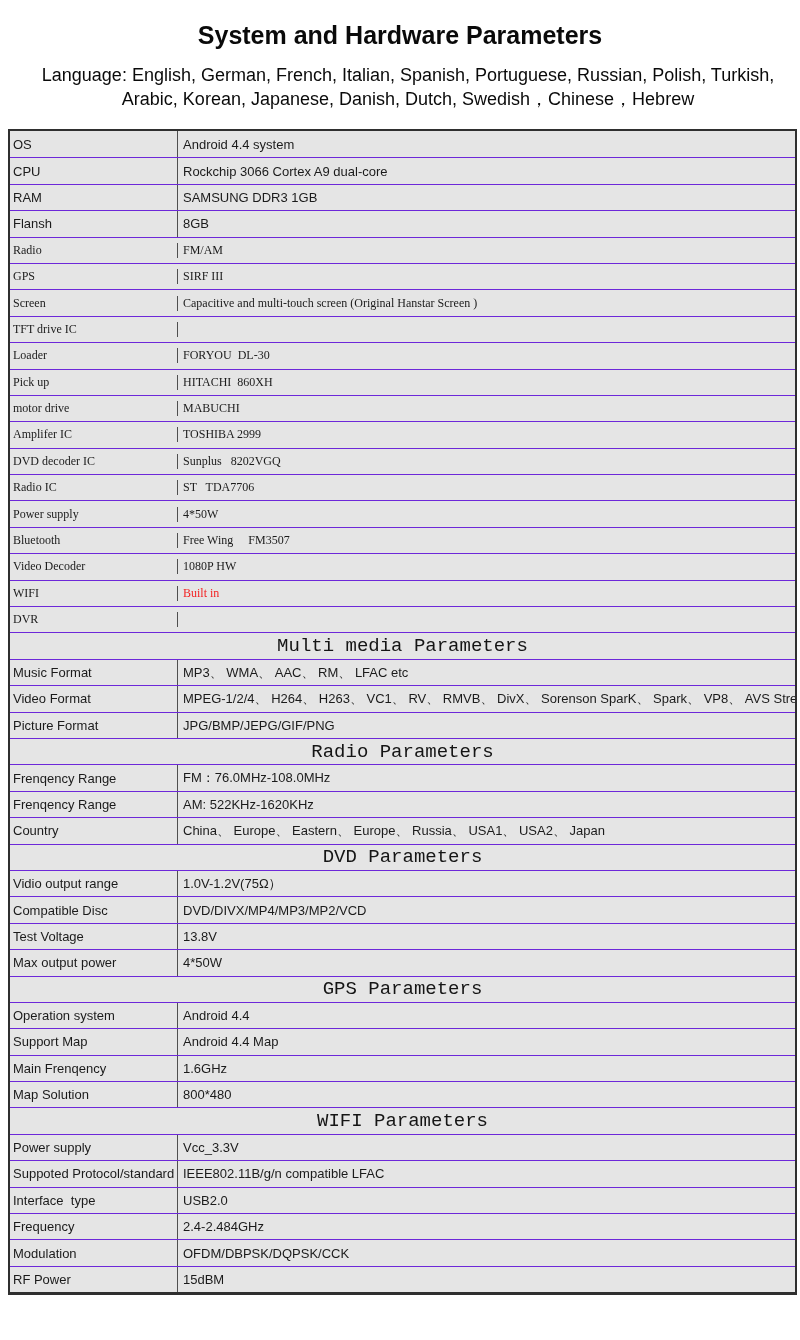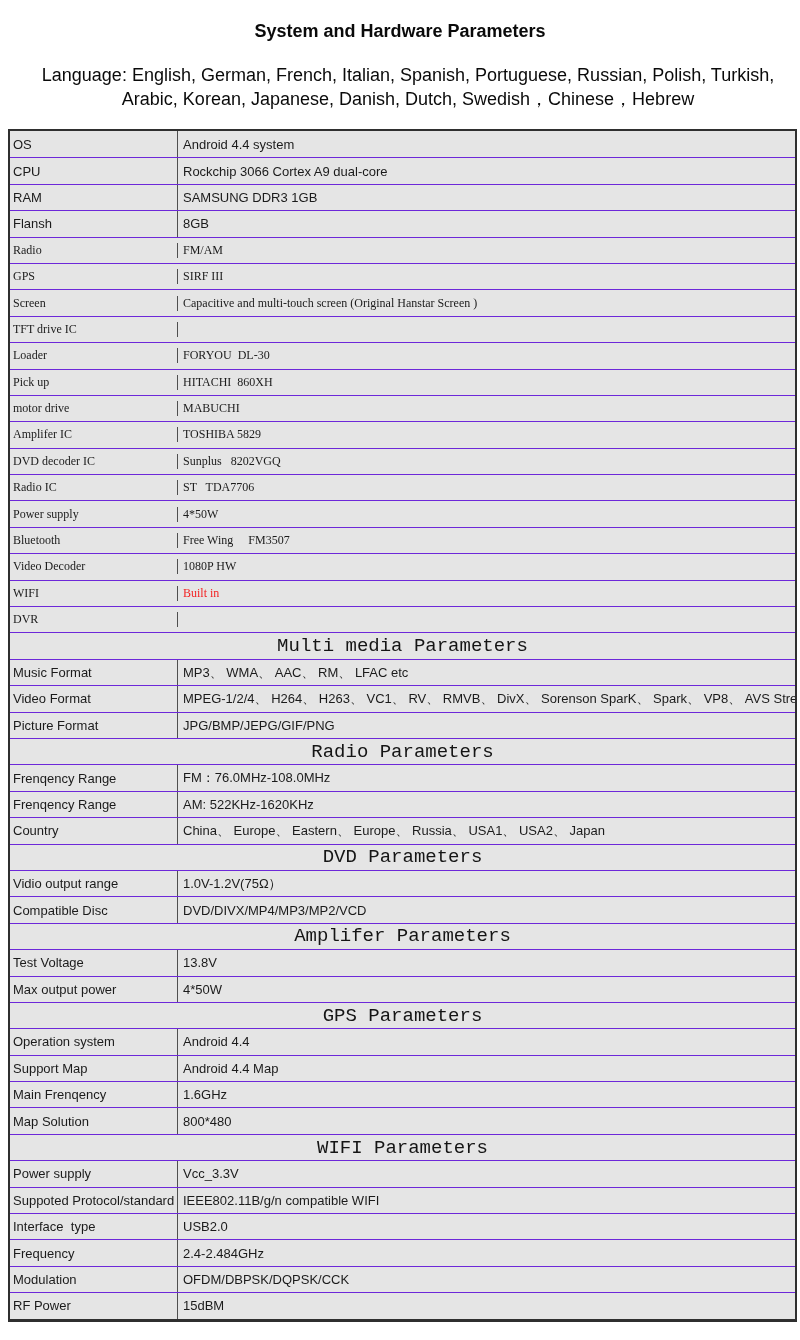--- a/index.html
+++ b/index.html
@@ -14,21 +14,21 @@
     overflow: hidden;
     color: #1b1b1b;
     font-family: "Liberation Sans", sans-serif;
   }
   .page-title {
     position: absolute;
     top: 21px;
     left: 0;
     width: 100%;
     text-align: center;
-    font-size: 18px;
+    font-size: 25px;
     font-weight: bold;
     color: #0a0a0a;
     font-family: "Liberation Sans", sans-serif;
   }
   .language-block {
     position: absolute;
     top: 64px;
     left: 8px;
     width: 100%;
     text-align: center;
@@ -141,21 +141,21 @@
     <div class="row kv-row serif">
       <div class="cell label-cell">Pick up</div>
       <div class="cell value-cell">HITACHI  860XH</div>
     </div>
     <div class="row kv-row serif">
       <div class="cell label-cell">motor drive</div>
       <div class="cell value-cell">MABUCHI</div>
     </div>
     <div class="row kv-row serif">
       <div class="cell label-cell">Amplifer IC</div>
-      <div class="cell value-cell">TOSHIBA 5829</div>
+      <div class="cell value-cell">TOSHIBA 2999</div>
     </div>
     <div class="row kv-row serif">
       <div class="cell label-cell">DVD decoder IC</div>
       <div class="cell value-cell">Sunplus   8202VGQ</div>
     </div>
     <div class="row kv-row serif">
       <div class="cell label-cell">Radio IC</div>
       <div class="cell value-cell">ST   TDA7706</div>
     </div>
     <div class="row kv-row serif">
@@ -211,23 +211,20 @@
       <div class="section-cell">DVD Parameters</div>
     </div>
     <div class="row kv-row sans">
       <div class="cell label-cell">Vidio output range</div>
       <div class="cell value-cell">1.0V-1.2V(75Ω）</div>
     </div>
     <div class="row kv-row sans">
       <div class="cell label-cell">Compatible Disc</div>
       <div class="cell value-cell">DVD/DIVX/MP4/MP3/MP2/VCD</div>
     </div>
-    <div class="row section-row">
-      <div class="section-cell">Amplifer Parameters</div>
-    </div>
     <div class="row kv-row sans">
       <div class="cell label-cell">Test Voltage</div>
       <div class="cell value-cell">13.8V</div>
     </div>
     <div class="row kv-row sans">
       <div class="cell label-cell">Max output power</div>
       <div class="cell value-cell">4*50W</div>
     </div>
     <div class="row section-row">
       <div class="section-cell">GPS Parameters</div>
@@ -250,21 +247,21 @@
     </div>
     <div class="row section-row">
       <div class="section-cell">WIFI Parameters</div>
     </div>
     <div class="row kv-row sans">
       <div class="cell label-cell">Power supply</div>
       <div class="cell value-cell">Vcc_3.3V</div>
     </div>
     <div class="row kv-row sans">
       <div class="cell label-cell">Suppoted Protocol/standard</div>
-      <div class="cell value-cell">IEEE802.11B/g/n compatible WIFI</div>
+      <div class="cell value-cell">IEEE802.11B/g/n compatible LFAC</div>
     </div>
     <div class="row kv-row sans">
       <div class="cell label-cell">Interface  type</div>
       <div class="cell value-cell">USB2.0</div>
     </div>
     <div class="row kv-row sans">
       <div class="cell label-cell">Frequency</div>
       <div class="cell value-cell">2.4-2.484GHz</div>
     </div>
     <div class="row kv-row sans">

